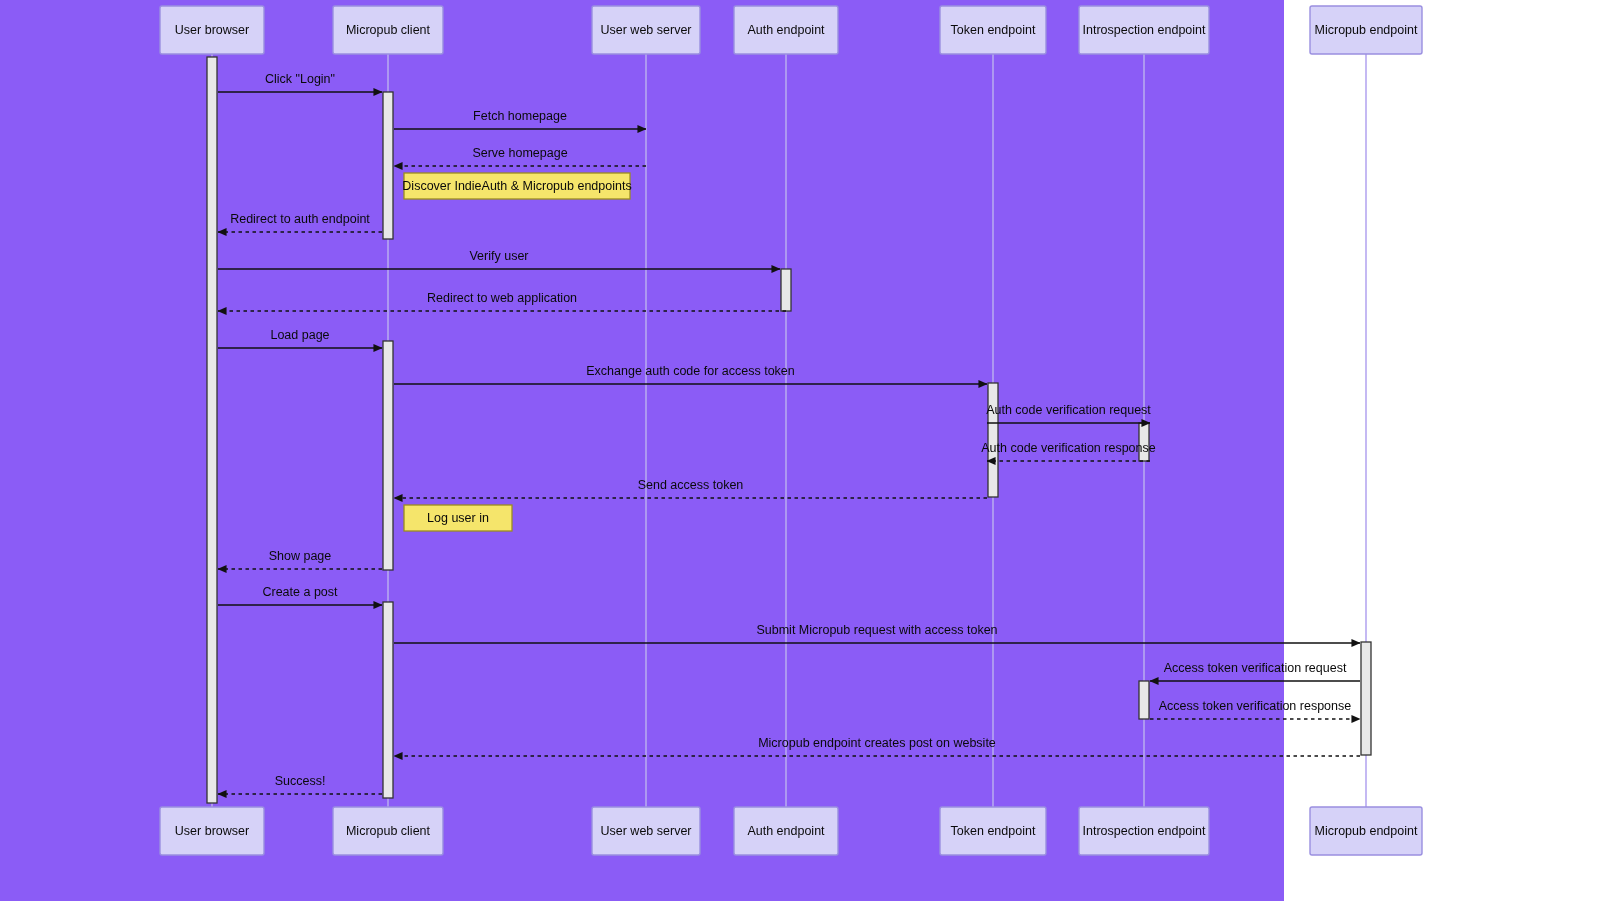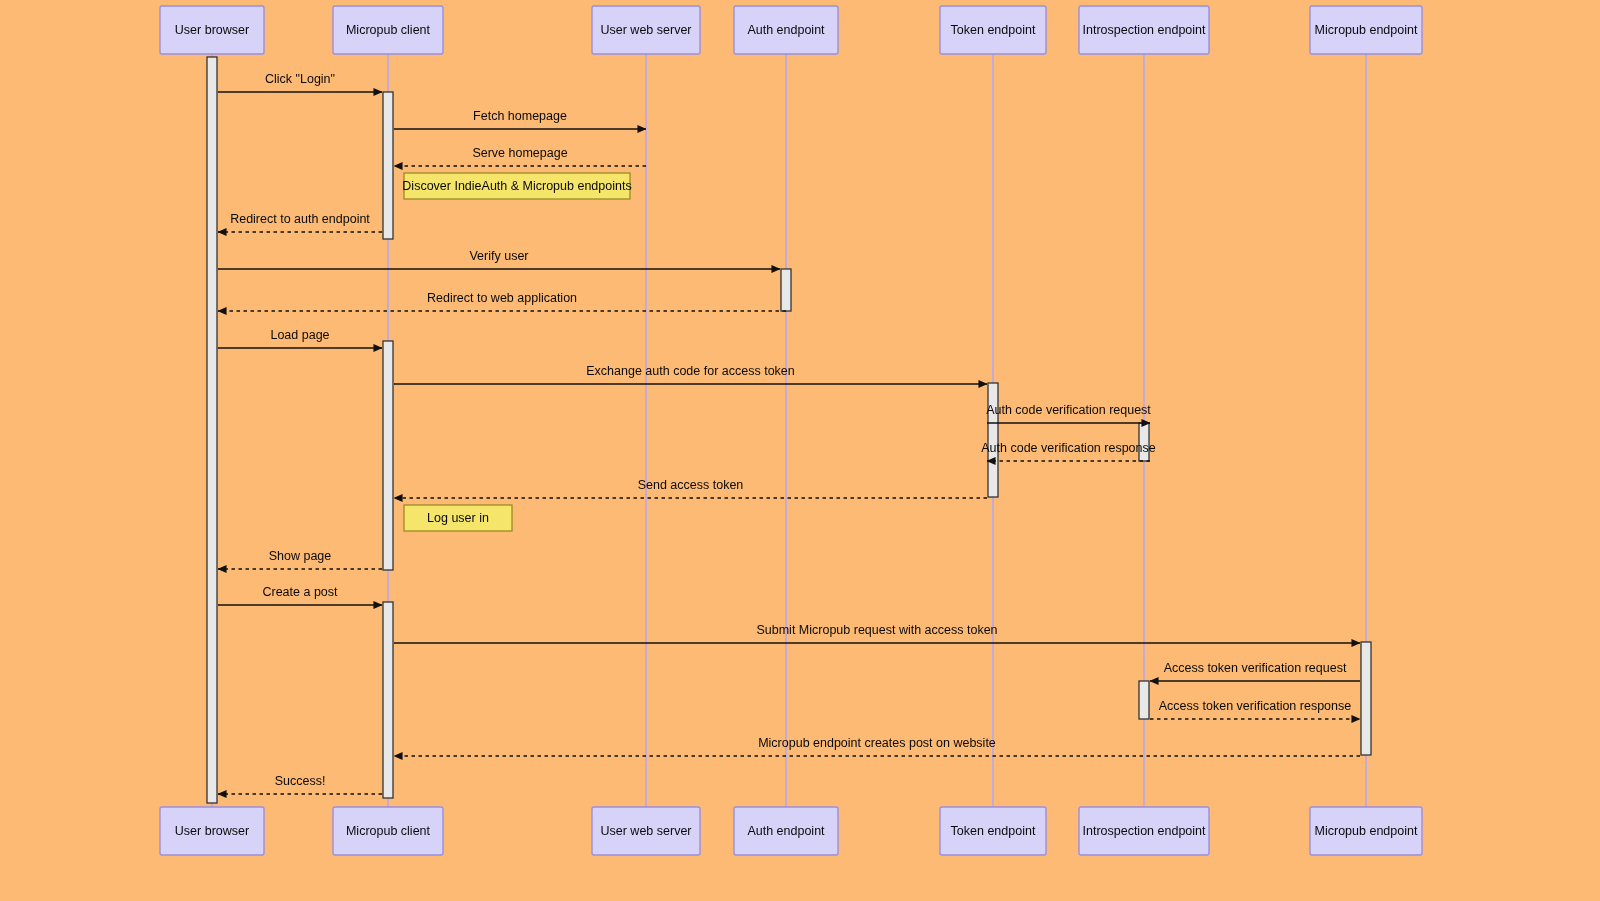--- a/index.html
+++ b/index.html
@@ -9,23 +9,23 @@
     background: #ffffff;
   }
   body {
     font-family: "Liberation Sans", sans-serif;
     width: 1600px;
     height: 901px;
     overflow: hidden;
   }
   #diagram-root {
     position: relative;
-    width: 1600px;
+    width: 1284px;
     height: 901px;
-    background: #fdba74;
+    background: #8b5cf6;
   }
   svg#seq-svg {
     position: absolute;
     left: 0;
     top: 0;
     width: 1600px;
     height: 901px;
     display: block;
   }
   .participant-label,

